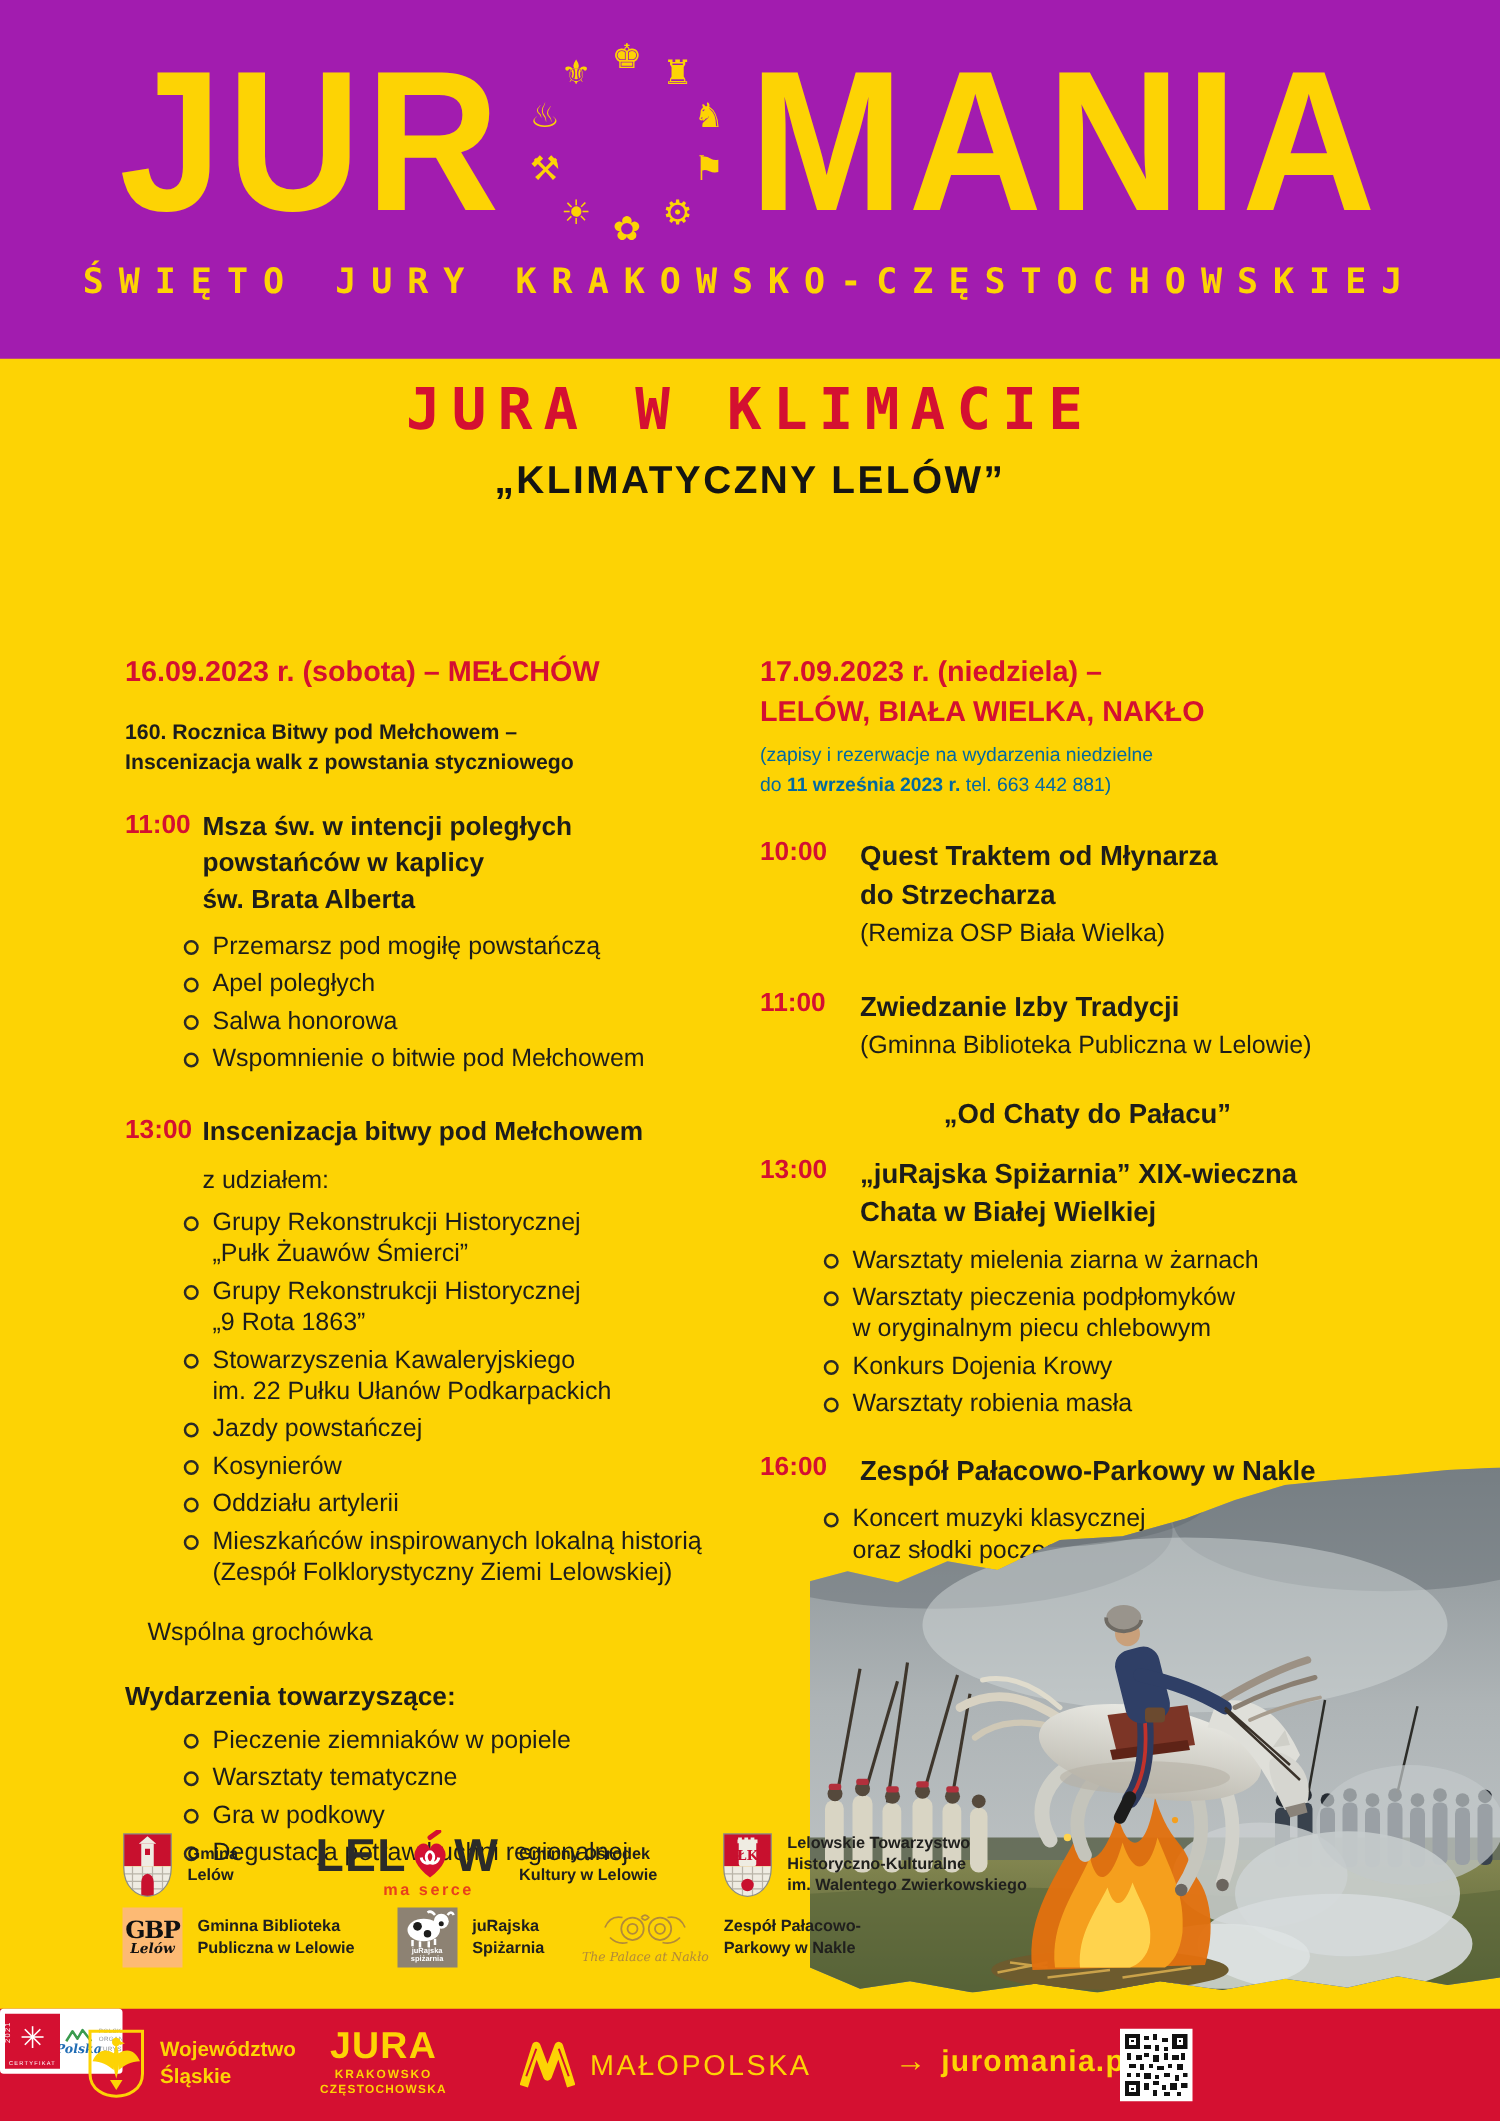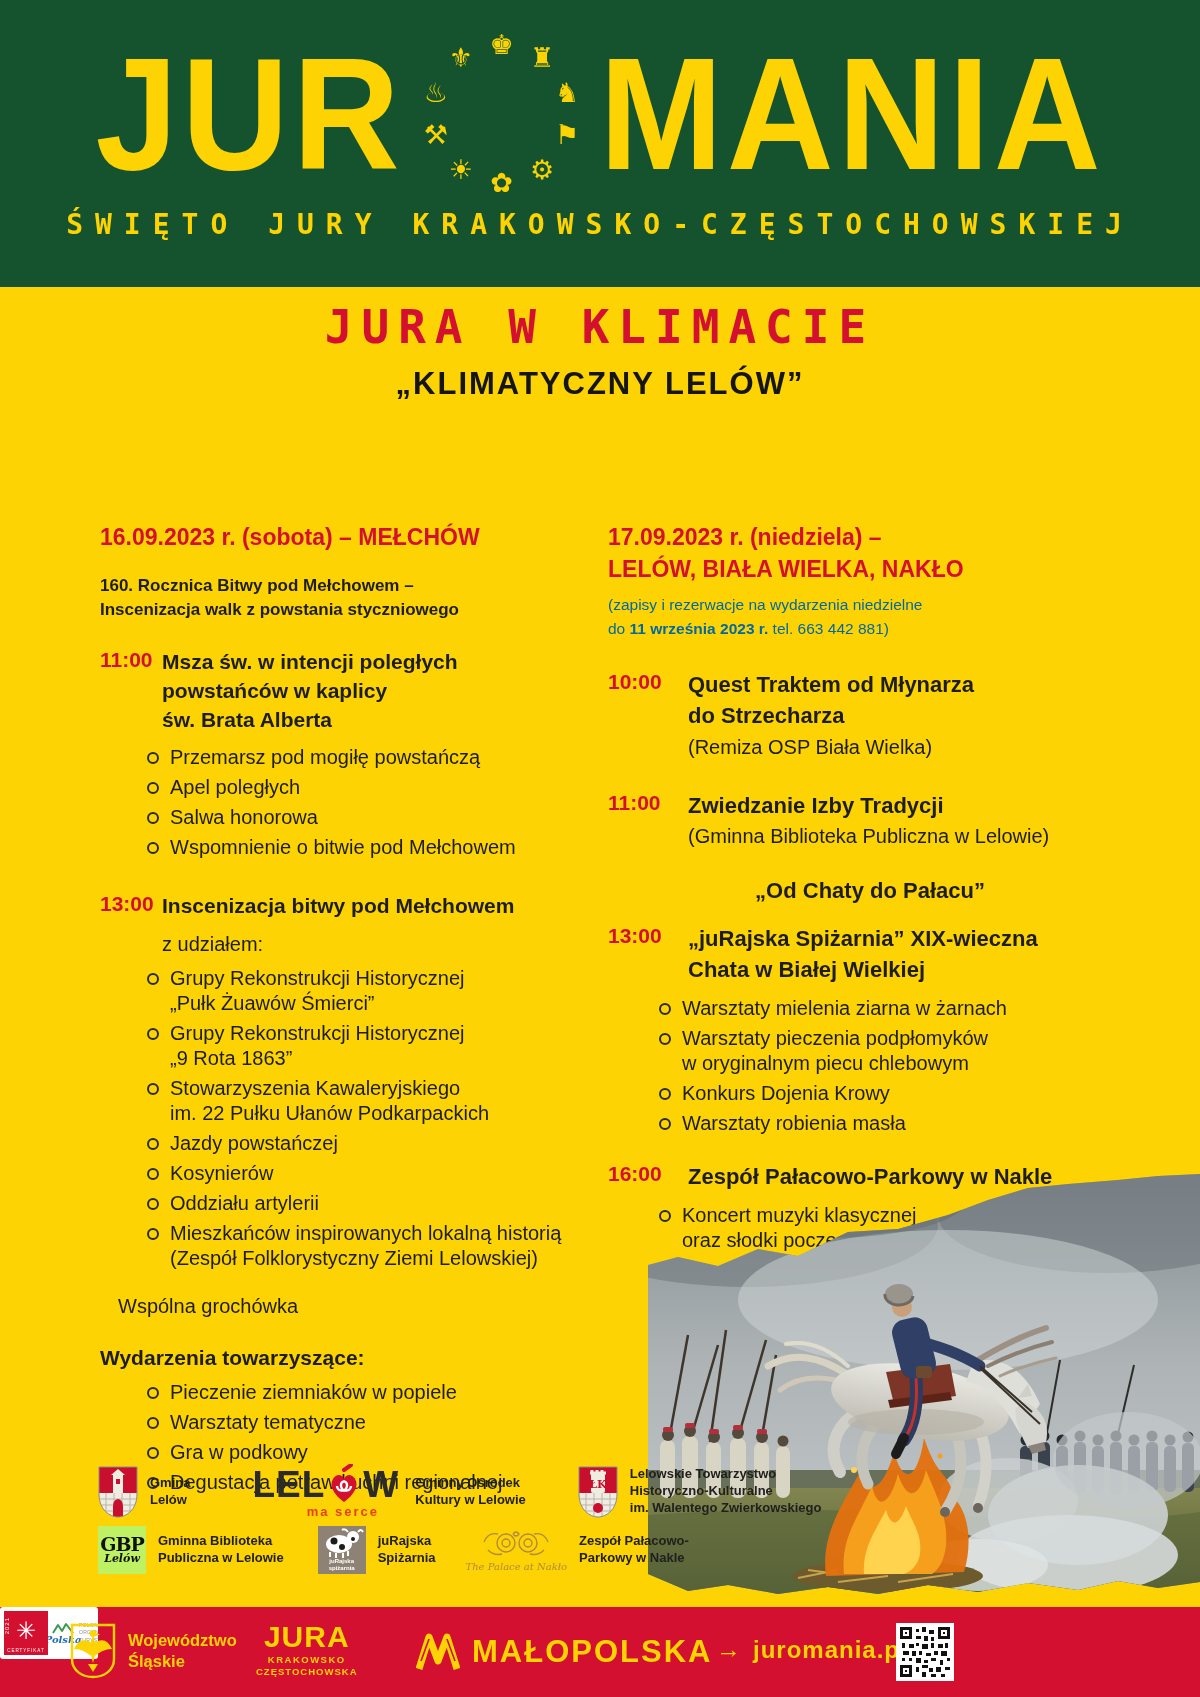--- a/index.html
+++ b/index.html
@@ -1,20 +1,20 @@
 <!DOCTYPE html>
 <html><head>
 <meta charset="utf-8">
 <style>
   html,body{margin:0;padding:0;background:#555;}
   .poster{position:relative;width:1200px;height:1697px;background:#fdd304;overflow:hidden;
           font-family:"Liberation Sans",sans-serif;color:#1d1d1b;}
 
   
-  .header{position:absolute;top:0;left:0;width:100%;height:287px;background:#14532d;}
+  .header{position:absolute;top:0;left:0;width:100%;height:287px;background:#a21caf;}
   .logo-row{position:absolute;top:26px;left:0;width:100%;display:flex;align-items:center;justify-content:center;gap:10px;}
   .logo-word{font-size:148px;line-height:160px;font-weight:800;color:#fdd304;letter-spacing:4px;transform:scaleY(1.08);}
   .logo-o{position:relative;width:176px;height:176px;flex:0 0 auto;}
   .oicon{position:absolute;left:50%;top:50%;width:36px;height:36px;margin:-18px 0 0 -18px;
          display:flex;align-items:center;justify-content:center;font-size:27px;color:#fdd304;
          transform:rotate(var(--a)) translateY(-69px) rotate(calc(-1 * var(--a)));}
   .header-sub{position:absolute;top:208px;left:0;width:100%;text-align:center;color:#fdd304;
               font-family:"DejaVu Sans Mono",monospace;font-weight:bold;font-size:28px;letter-spacing:12px;}
 
   
@@ -58,40 +58,40 @@
   
   .sponsors-row{position:absolute;left:98px;display:flex;align-items:center;}
   .row1{top:1464px;gap:32px;}
   .row2{top:1526px;}
   .sp-item{display:flex;align-items:center;gap:12px;}
   .sp-label{font-size:13px;font-weight:bold;line-height:1.3;white-space:pre-line;color:#20201e;}
   .lelow-logo{display:flex;flex-direction:column;align-items:center;margin:0 4px;}
   .lelow-line{display:flex;align-items:flex-end;}
   .lelow-txt{font-size:37px;font-weight:800;color:#2b2b29;letter-spacing:1px;line-height:38px;}
   .ma-serce{font-size:13px;font-weight:bold;color:#e8401c;letter-spacing:2px;margin-top:0px;margin-left:34px;}
-  .gbp-box{width:48px;height:48px;background:#bef264;display:flex;flex-direction:column;align-items:center;justify-content:center;
+  .gbp-box{width:48px;height:48px;background:#fdba74;display:flex;flex-direction:column;align-items:center;justify-content:center;
            font-family:"DejaVu Serif",serif;color:#111;}
   .gbp-top{font-size:19px;font-weight:bold;letter-spacing:-1px;line-height:18px;}
   .gbp-sub{font-size:11px;font-weight:bold;font-style:italic;line-height:12px;}
   .cow-box{width:48px;height:48px;background:#8d8273;display:flex;flex-direction:column;align-items:center;justify-content:flex-start;}
   .cow-cap{font-size:6px;color:#fff;font-weight:bold;line-height:1.1;text-align:center;white-space:pre-line;}
   .palace{display:flex;flex-direction:column;align-items:center;color:#b28a3a;}
   .palace-script{font-family:"DejaVu Serif",serif;font-style:italic;font-size:10px;line-height:1;} .mr26{margin-right:26px;} .mr20{margin-right:20px;}
 
   
   .footer{position:absolute;left:0;top:1607px;width:100%;height:90px;background:#d41031;}
   .f-item{position:absolute;display:flex;align-items:center;gap:12px;color:#fdd304;}
   .f-region{left:56px;top:16px;padding-left:14px;}
   .f-region-label{font-size:16.5px;font-weight:bold;line-height:1.3;white-space:pre-line;}
   .f-jura{left:256px;top:15px;display:block;text-align:center;line-height:1;}
   .jura1{font-size:30px;font-weight:800;letter-spacing:1px;}
   .jura2{font-size:9.5px;font-weight:bold;letter-spacing:1.5px;margin-top:3px;}
   .jura3{font-size:9.5px;font-weight:bold;letter-spacing:1px;margin-top:2px;}
   .f-malo{left:416px;top:24px;}
-  .malo-txt{font-size:31px;font-weight:700;letter-spacing:2px;}
+  .malo-txt{font-size:23px;font-weight:400;letter-spacing:2px;}
   .f-link{left:716px;top:28px;}
   .f-arrow{font-size:25px;font-weight:bold;}
   .f-url{font-size:24px;font-weight:800;letter-spacing:1px;}
   .f-qr{left:896px;top:16px;width:50px;height:50px;background:#fff;padding:4px;}
   .f-badge{left:1008px;top:19px;width:98px;height:52px;background:#fff;border-radius:3px;
            display:flex;align-items:center;overflow:hidden;}
   .b-red{position:relative;width:44px;height:44px;margin:4px 2px 4px 4px;background:#d41031;flex:0 0 auto;}
   .b-year{position:absolute;left:0px;top:6px;color:#fff;font-size:6px;letter-spacing:1px;
           writing-mode:vertical-rl;transform:rotate(180deg);}
   .b-star{position:absolute;left:50%;top:45%;transform:translate(-50%,-50%);color:#fff;font-size:24px;}

